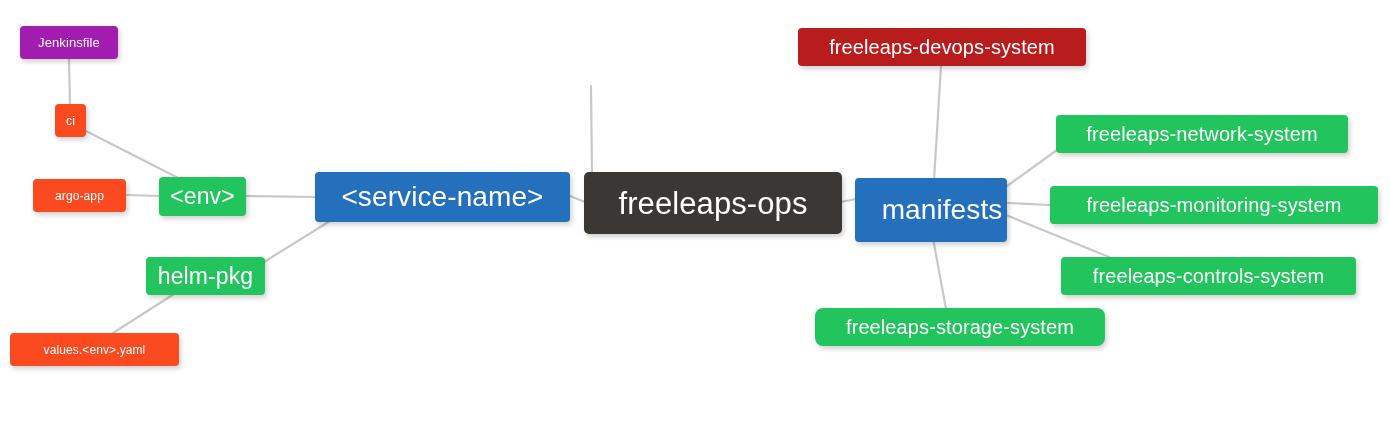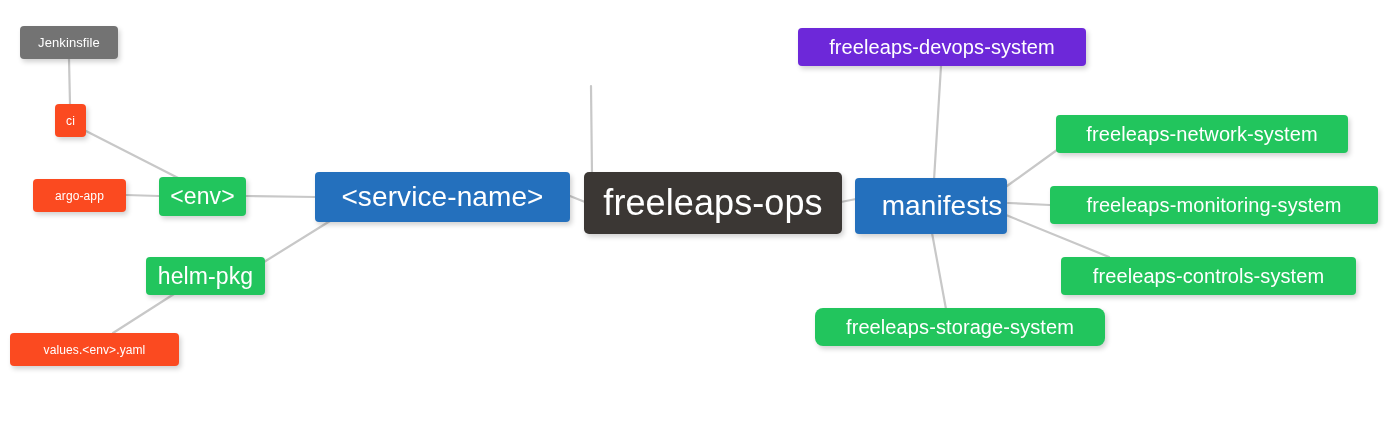--- a/index.html
+++ b/index.html
@@ -40,24 +40,24 @@
     line-height: 1;
     padding: 0 10px;
   }
   .lvl-root {
     background: #3b3734;
     font-size: 31px;
     border-radius: 5px;
   }
   .lvl-blue   { background: #2470bd; }
   .lvl-green  { background: #22c55d; }
-  .lvl-green2 { background: #6d28d9; }
-  .lvl-orange { background: #737373; }
+  .lvl-green2 { background: #b91c1c; }
+  .lvl-orange { background: #a21caf; }
   .lvl-red    { background: #fb4a20; }
-  .sz-xl  { font-size: 36px; }
+  .sz-xl  { font-size: 31px; }
   .sz-lg  { font-size: 28px; }
   .sz-md  { font-size: 23px; }
   .sz-sm  { font-size: 20px; }
   .sz-xs  { font-size: 12px; }
   .sz-xxs { font-size: 13px; }
 </style>
 </head>
 <body>
 
 <div id="mindmap-canvas">
@@ -83,21 +83,21 @@
 
   <div class="mm-node lvl-root sz-xl" style="left:584px; top:172px; width:258px; height:62px;">
     <span>freeleaps-ops</span>
   </div>
 
   <div class="mm-node lvl-blue sz-lg" style="left:315px; top:172px; width:255px; height:50px;">
     <span>&lt;service-name&gt;</span>
   </div>
 
 
-  <div class="mm-node lvl-blue sz-lg" style="left:855px; top:178px; width:152px; height:56px;padding-left:32px;">
+  <div class="mm-node lvl-blue sz-lg" style="left:855px; top:178px; width:152px; height:64px;padding-left:32px;">
     <span>manifests</span>
   </div>
 
   <div class="mm-node lvl-green sz-md" style="left:159px; top:177px; width:87px; height:39px;">
     <span>&lt;env&gt;</span>
   </div>
 
   <div class="mm-node lvl-green sz-md" style="left:146px; top:257px; width:119px; height:38px;">
     <span>helm-pkg</span>
   </div>

